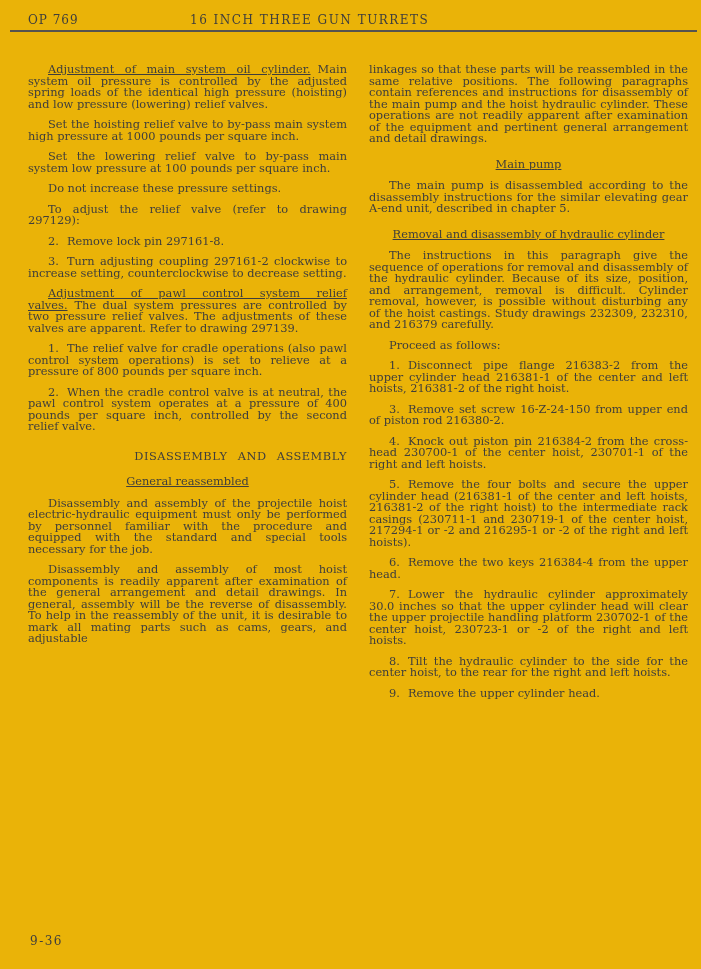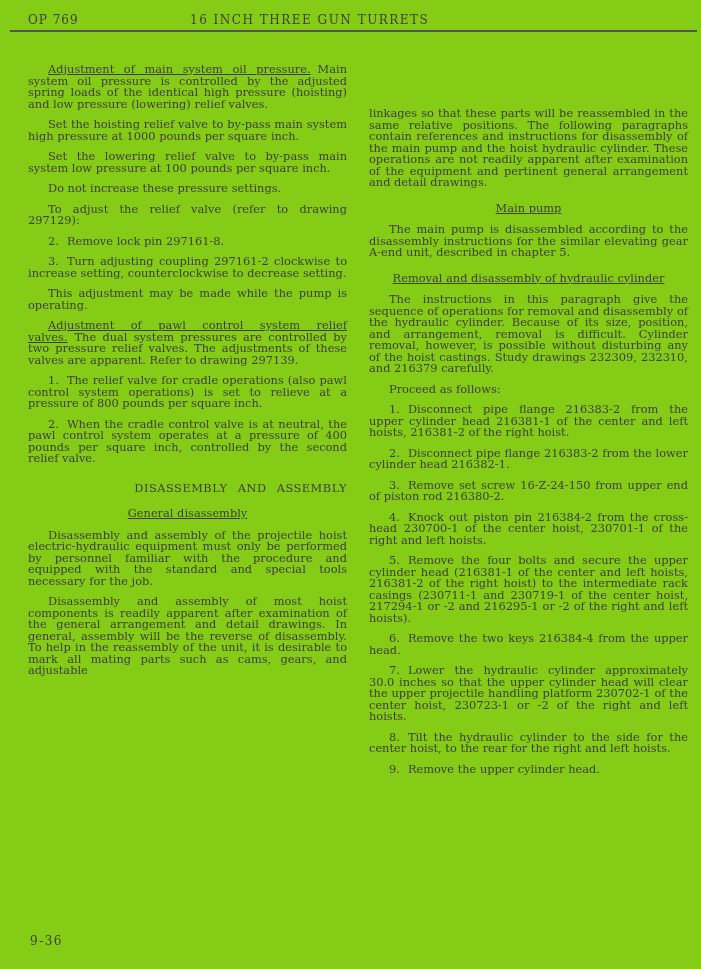--- a/index.html
+++ b/index.html
@@ -4,21 +4,21 @@
 <style>
   html, body {
     margin: 0;
     padding: 0;
     background: #e8e8e6;
   }
   .page {
     position: relative;
     width: 701px;
     height: 969px;
-    background: #84cc16;
+    background: #eab308;
     overflow: hidden;
     font-family: "DejaVu Serif", "Liberation Serif", serif;
     color: #3f3e3c;
   }
   
   .doc-number {
     position: absolute;
     top: 13px;
     left: 28px;
     font-size: 12px;
@@ -54,21 +54,20 @@
     font-size: 11.4px;
     line-height: 11.5px;
     text-align: justify;
   }
   .para {
     margin: 0 0 9px 0;
     text-indent: 20px;
   }
   .para.noindent {
     text-indent: 0;
-    margin-top: 44px;
   }
   .lead {
     text-decoration: underline;
     text-underline-offset: 1px;
     margin-right: 7px;
   }
   .num {
     margin-right: 8px;
   }
   .center-heading {
@@ -99,46 +98,44 @@
 
 <div class="page">
 
   <div class="doc-number">OP 769</div>
   <div class="doc-title">16 INCH THREE GUN TURRETS</div>
   <div class="header-rule"></div>
 
   <div class="columns">
 
     <section class="col">
-      <p class="para"><span class="lead">Adjustment of main system oil pressure.</span><span>Main system oil pressure is controlled by the adjusted spring loads of the identical high pressure (hoisting) and low pressure (lowering) relief valves.</span></p>
+      <p class="para"><span class="lead">Adjustment of main system oil cylinder.</span><span>Main system oil pressure is controlled by the adjusted spring loads of the identical high pressure (hoisting) and low pressure (lowering) relief valves.</span></p>
       <p class="para">Set the hoisting relief valve to by-pass main system high pressure at 1000 pounds per square inch.</p>
       <p class="para">Set the lowering relief valve to by-pass main system low pressure at 100 pounds per square inch.</p>
       <p class="para">Do not increase these pressure settings.</p>
       <p class="para">To adjust the relief valve (refer to drawing 297129):</p>
       <p class="para"><span class="num">2.</span><span>Remove lock pin 297161-8.</span></p>
       <p class="para"><span class="num">3.</span><span>Turn adjusting coupling 297161-2 clockwise to increase setting, counterclockwise to decrease setting.</span></p>
-      <p class="para">This adjustment may be made while the pump is operating.</p>
       <p class="para"><span class="lead">Adjustment of pawl control system relief valves.</span><span>The dual system pressures are controlled by two pressure relief valves. The adjustments of these valves are apparent. Refer to drawing 297139.</span></p>
       <p class="para"><span class="num">1.</span><span>The relief valve for cradle operations (also pawl control system operations) is set to relieve at a pressure of 800 pounds per square inch.</span></p>
       <p class="para"><span class="num">2.</span><span>When the cradle control valve is at neutral, the pawl control system operates at a pressure of 400 pounds per square inch, controlled by the second relief valve.</span></p>
       <p class="para center-heading">DISASSEMBLY AND ASSEMBLY</p>
-      <p class="para side-heading">General disassembly</p>
+      <p class="para side-heading">General reassembled</p>
       <p class="para">Disassembly and assembly of the projectile hoist electric-hydraulic equipment must only be performed by personnel familiar with the procedure and equipped with the standard and special tools necessary for the job.</p>
       <p class="para">Disassembly and assembly of most hoist components is readily apparent after examination of the general arrangement and detail drawings. In general, assembly will be the reverse of disassembly. To help in the reassembly of the unit, it is desirable to mark all mating parts such as cams, gears, and adjustable</p>
     </section>
 
     <section class="col">
       <p class="para noindent">linkages so that these parts will be reassembled in the same relative positions. The following paragraphs contain references and instructions for disassembly of the main pump and the hoist hydraulic cylinder. These operations are not readily apparent after examination of the equipment and pertinent general arrangement and detail drawings.</p>
       <p class="para side-heading">Main pump</p>
       <p class="para">The main pump is disassembled according to the disassembly instructions for the similar elevating gear A-end unit, described in chapter 5.</p>
       <p class="para side-heading">Removal and disassembly of hydraulic cylinder</p>
       <p class="para">The instructions in this paragraph give the sequence of operations for removal and disassembly of the hydraulic cylinder. Because of its size, position, and arrangement, removal is difficult. Cylinder removal, however, is possible without disturbing any of the hoist castings. Study drawings 232309, 232310, and 216379 carefully.</p>
       <p class="para">Proceed as follows:</p>
       <p class="para"><span class="num">1.</span><span>Disconnect pipe flange 216383-2 from the upper cylinder head 216381-1 of the center and left hoists, 216381-2 of the right hoist.</span></p>
-      <p class="para"><span class="num">2.</span><span>Disconnect pipe flange 216383-2 from the lower cylinder head 216382-1.</span></p>
       <p class="para"><span class="num">3.</span><span>Remove set screw 16-Z-24-150 from upper end of piston rod 216380-2.</span></p>
       <p class="para"><span class="num">4.</span><span>Knock out piston pin 216384-2 from the cross-head 230700-1 of the center hoist, 230701-1 of the right and left hoists.</span></p>
       <p class="para"><span class="num">5.</span><span>Remove the four bolts and secure the upper cylinder head (216381-1 of the center and left hoists, 216381-2 of the right hoist) to the intermediate rack casings (230711-1 and 230719-1 of the center hoist, 217294-1 or -2 and 216295-1 or -2 of the right and left hoists).</span></p>
       <p class="para"><span class="num">6.</span><span>Remove the two keys 216384-4 from the upper head.</span></p>
       <p class="para"><span class="num">7.</span><span>Lower the hydraulic cylinder approximately 30.0 inches so that the upper cylinder head will clear the upper projectile handling platform 230702-1 of the center hoist, 230723-1 or -2 of the right and left hoists.</span></p>
       <p class="para"><span class="num">8.</span><span>Tilt the hydraulic cylinder to the side for the center hoist, to the rear for the right and left hoists.</span></p>
       <p class="para"><span class="num">9.</span><span>Remove the upper cylinder head.</span></p>
     </section>
 
   </div>

